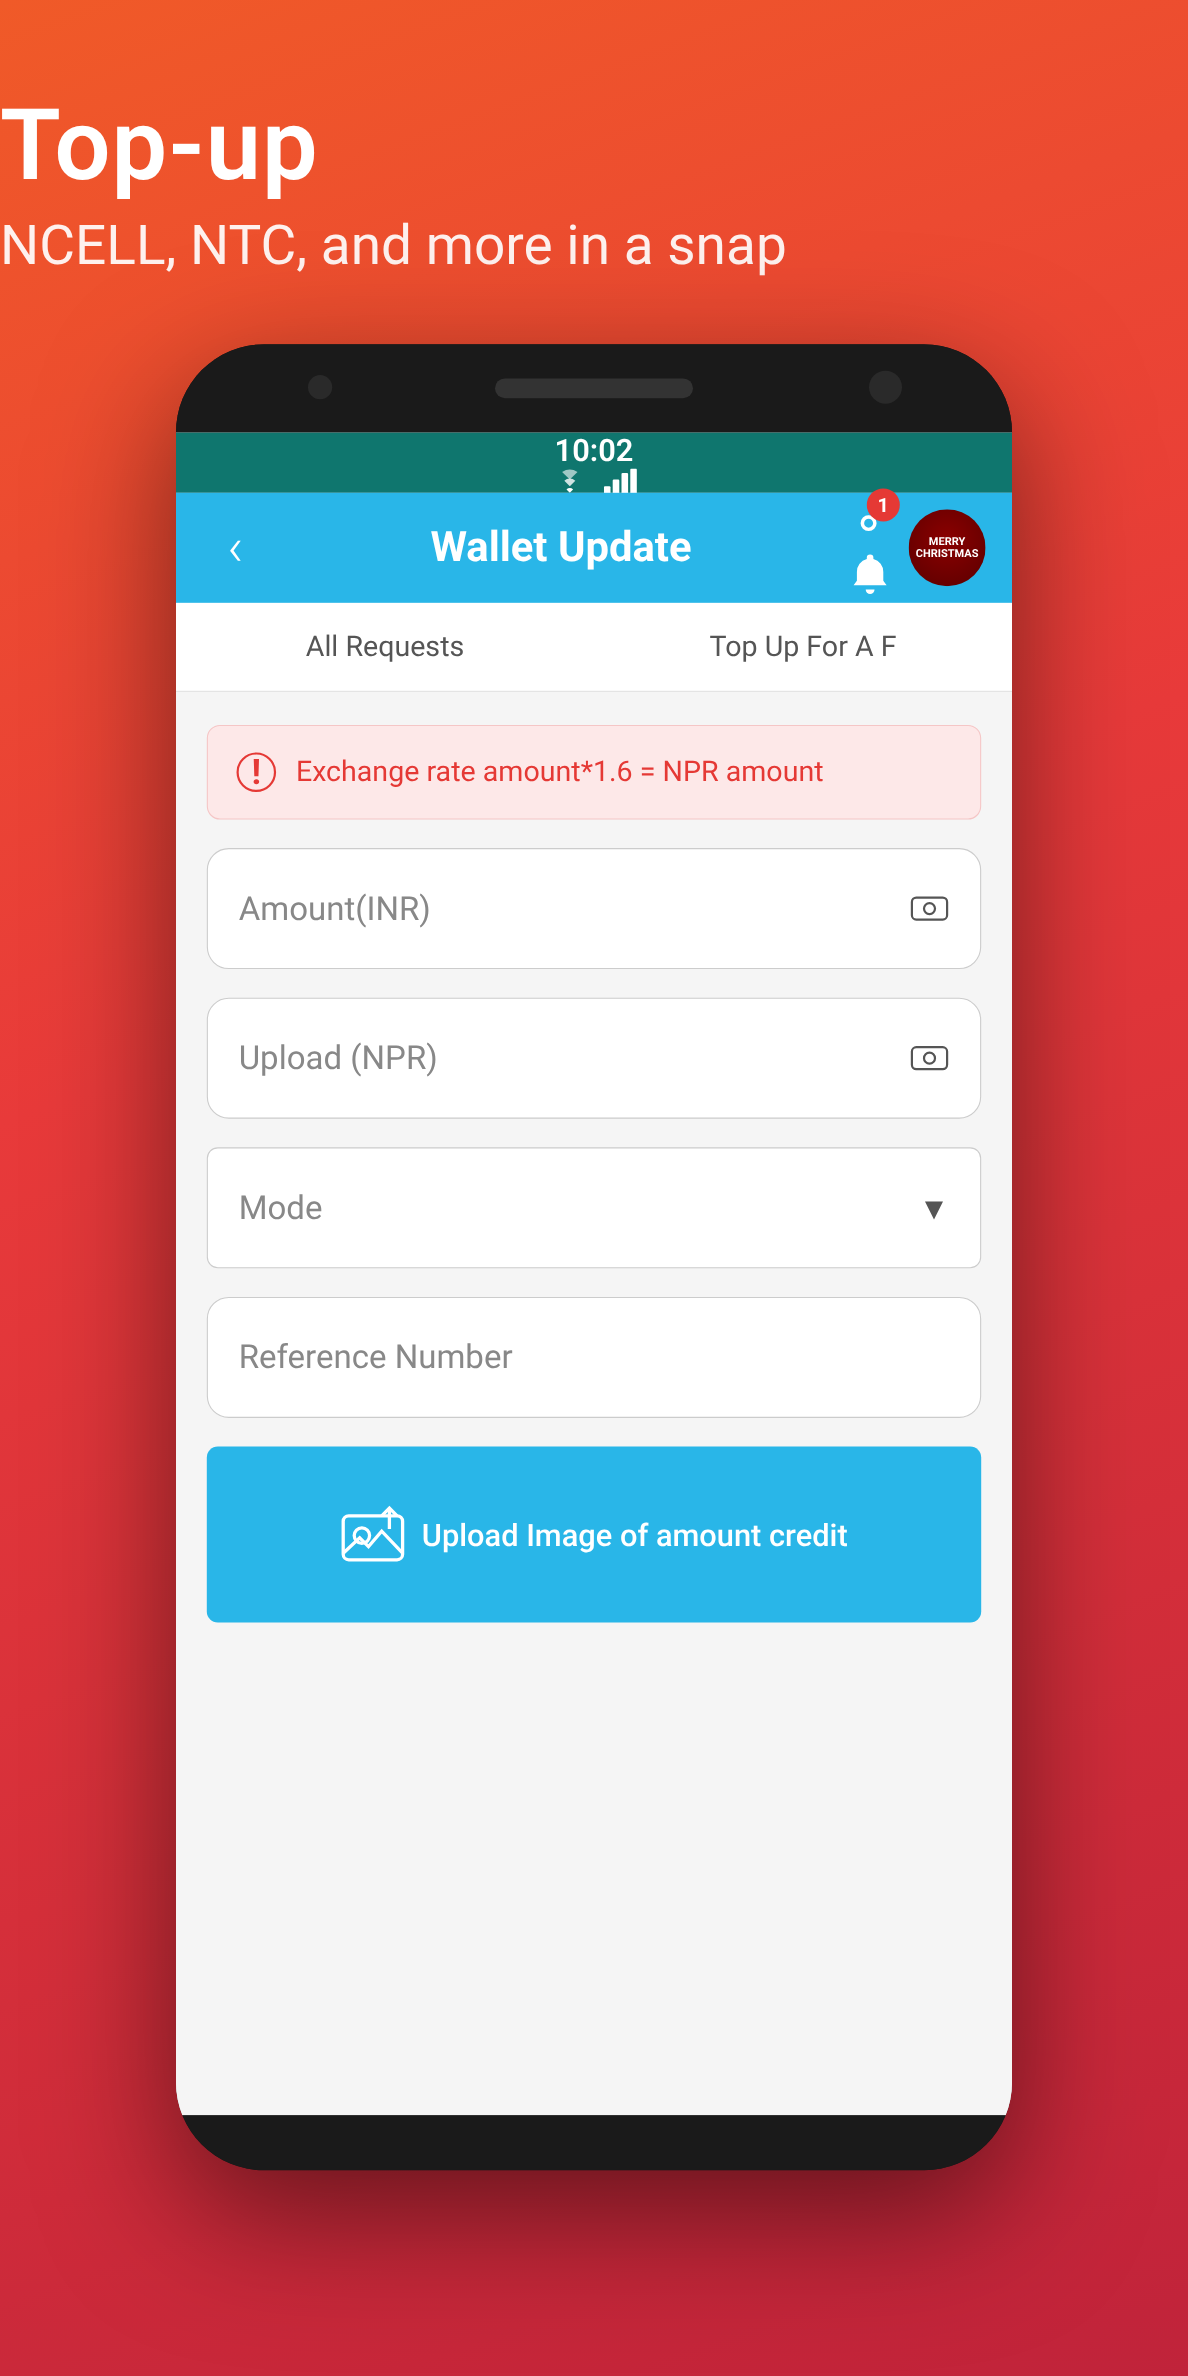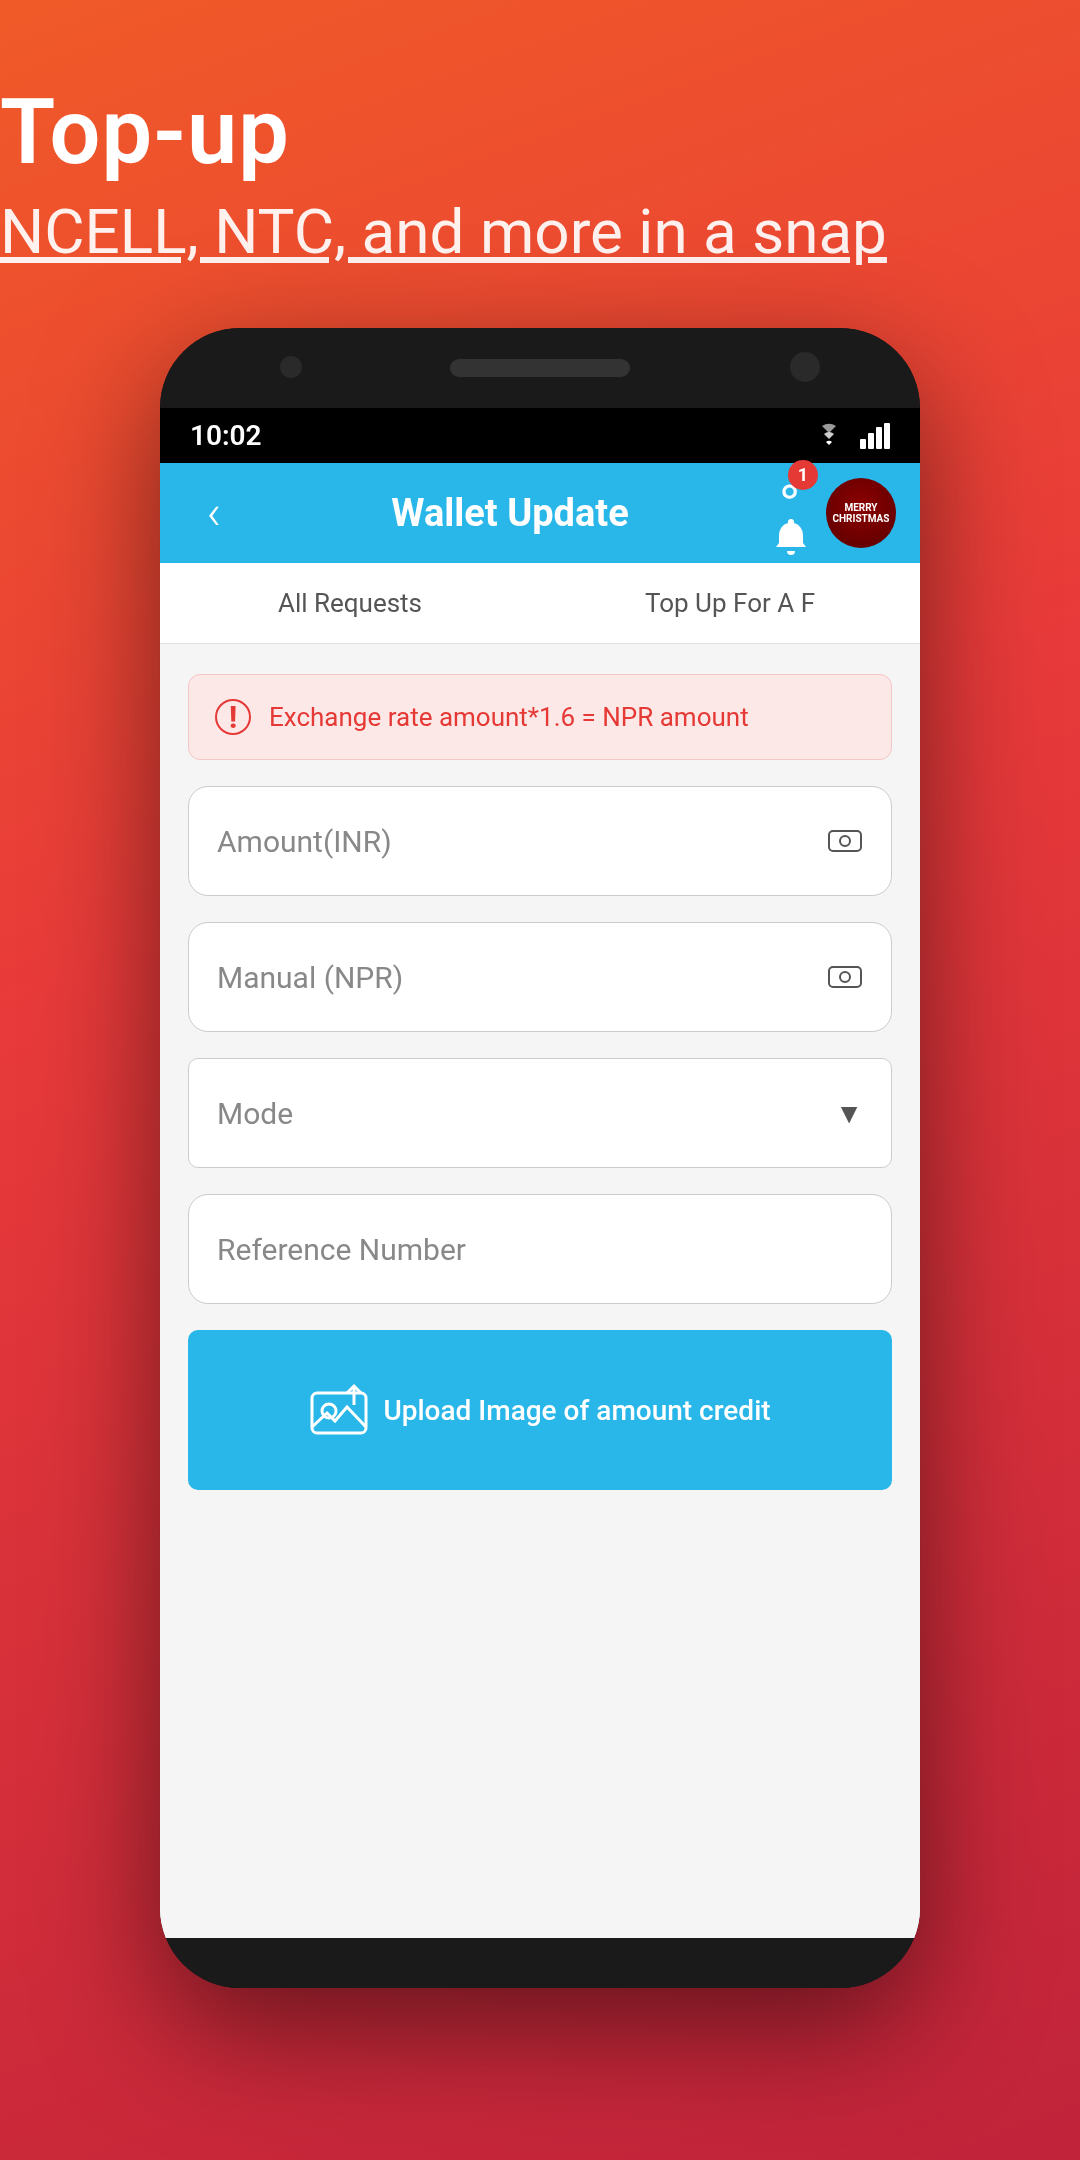--- a/index.html
+++ b/index.html
@@ -27,24 +27,23 @@
 
     .promo-title {
       color: #ffffff;
       font-size: 90px;
       font-weight: 600;
       letter-spacing: 1px;
     }
 
     .promo-subtitle {
       color: rgba(255,255,255,0.92);
-      font-size: 62px;
+      font-size: 50px;
       font-weight: 400;
       margin-top: 10px;
-      text-decoration: underline;
     }
 
     
     .phone-mockup {
       width: 760px;
       height: 1660px;
       background: #1a1a1a;
       border-radius: 80px;
       position: relative;
       box-shadow: 0 40px 120px rgba(0,0,0,0.5);
@@ -100,26 +99,27 @@
       background: #f5f5f5;
       overflow: hidden;
       display: flex;
       flex-direction: column;
     }
 
     
     .status-bar {
       width: 100%;
       height: 55px;
-      background: #000000;
+      background: #0f766e;
       display: flex;
       align-items: center;
       justify-content: space-between;
       padding: 0 30px;
       flex-shrink: 0;
+      flex-direction: column;
     }
 
     .status-time {
       color: #fff;
       font-size: 28px;
       font-weight: 600;
     }
 
     .status-icons {
       display: flex;
@@ -475,21 +475,21 @@
         <span class="field-label">Amount(INR)</span>
         <span class="field-icon">
           <svg width="36" height="28" viewBox="0 0 36 28" fill="#555">
             <rect x="2" y="4" width="32" height="20" rx="4" stroke="#555" stroke-width="2" fill="none"></rect>
             <circle cx="18" cy="14" r="5" stroke="#555" stroke-width="2" fill="none"></circle>
           </svg>
         </span>
       </div>
 
       <div class="form-field">
-        <span class="field-label">Manual (NPR)</span>
+        <span class="field-label">Upload (NPR)</span>
         <span class="field-icon">
           <svg width="36" height="28" viewBox="0 0 36 28" fill="#555">
             <rect x="2" y="4" width="32" height="20" rx="4" stroke="#555" stroke-width="2" fill="none"></rect>
             <circle cx="18" cy="14" r="5" stroke="#555" stroke-width="2" fill="none"></circle>
           </svg>
         </span>
       </div>
 
       <div class="form-dropdown">
         <span class="dropdown-label">Mode</span>

